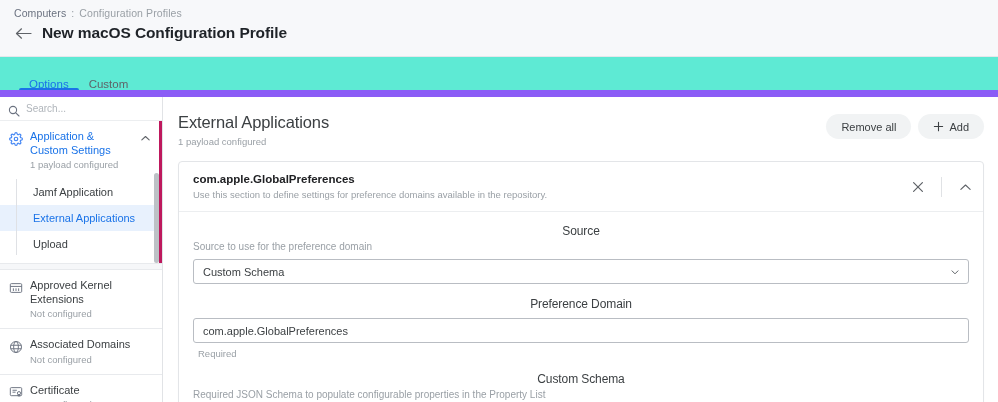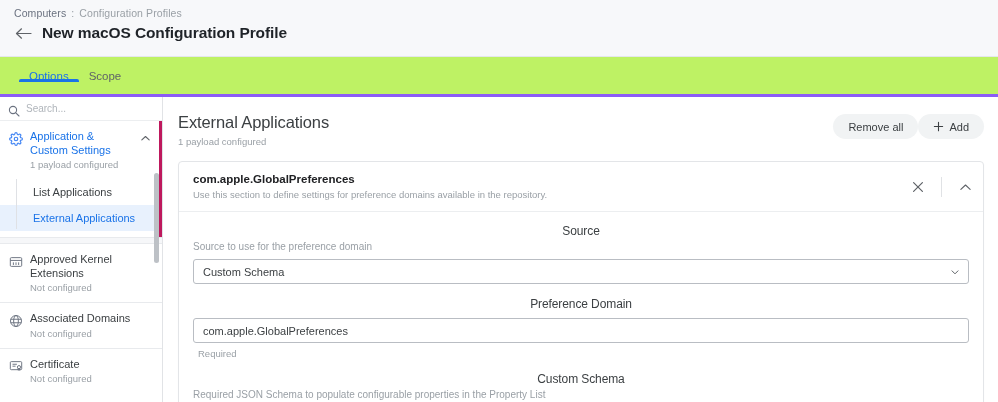--- a/index.html
+++ b/index.html
@@ -51,24 +51,24 @@
   .page-title {
     font-size: 15.5px;
     font-weight: bold;
     color: #1f2328;
     letter-spacing: -.1px;
   }
 
   
   .tabbar {
     height: 40px;
-    background: #bef264;
-    border-bottom: 3px solid #8b5cf6;
-    display: flex;
-    align-items: center;
+    background: #5eead4;
+    border-bottom: 7px solid #8b5cf6;
+    display: flex;
+    align-items: flex-end;
     padding-left: 19px;
   }
   .tab {
     position: relative;
     display: flex; align-items: center;
     padding: 0 10px;
     font-size: 11.5px;
     color: #5f6368;
     cursor: pointer;
   }
@@ -208,21 +208,21 @@
   .main-title {
     font-size: 16.5px;
     color: #3c4043;
     letter-spacing: -.1px;
   }
   .main-sub {
     font-size: 9.5px;
     color: #9aa0a6;
     margin-top: 4px;
   }
-  .head-actions { display: flex; gap: 0; padding-top: 1px; }
+  .head-actions { display: flex; gap: 7px; padding-top: 1px; }
   .pill {
     height: 25px;
     border-radius: 13px;
     background: #f1f3f4;
     border: none;
     display: flex;
     align-items: center;
     justify-content: center;
     gap: 5px;
     padding: 0 15px;
@@ -349,21 +349,21 @@
       </span>
       <span class="page-title">New macOS Configuration Profile</span>
     </div>
   </div>
 
   <div class="tabbar">
     <div class="tab active">
       <span>Options</span>
     </div>
     <div class="tab">
-      <span>Scope</span>
+      <span>Custom</span>
     </div>
   </div>
 
   <div class="body">
 
     <div class="sidebar">
 
       <div class="search-row">
         <span class="search-icon">
           <svg width="12" height="12" viewBox="0 0 12 12" fill="none" stroke="currentColor" stroke-width="1.1">
@@ -389,24 +389,27 @@
               <div class="nav-sub">1 payload configured</div>
             </div>
             <span class="chev">
               <svg width="11" height="11" viewBox="0 0 12 12" fill="none" stroke="currentColor" stroke-width="1.2">
                 <path d="M2 7.5L6 3.8L10 7.5" stroke-linecap="round" stroke-linejoin="round"></path>
               </svg>
             </span>
           </div>
           <div class="subnav">
             <div class="subitem">
-              <span>List Applications</span>
+              <span>Jamf Application</span>
             </div>
             <div class="subitem selected">
               <span>External Applications</span>
+            </div>
+            <div class="subitem">
+              <span>Upload</span>
             </div>
           </div>
         </div>
 
         <div class="nav-gap"></div>
 
         <div class="nav-section">
           <div class="nav-head">
             <span class="nav-ico">
               <svg width="14" height="14" viewBox="0 0 16 16" fill="none" stroke="currentColor" stroke-width="1.1">

